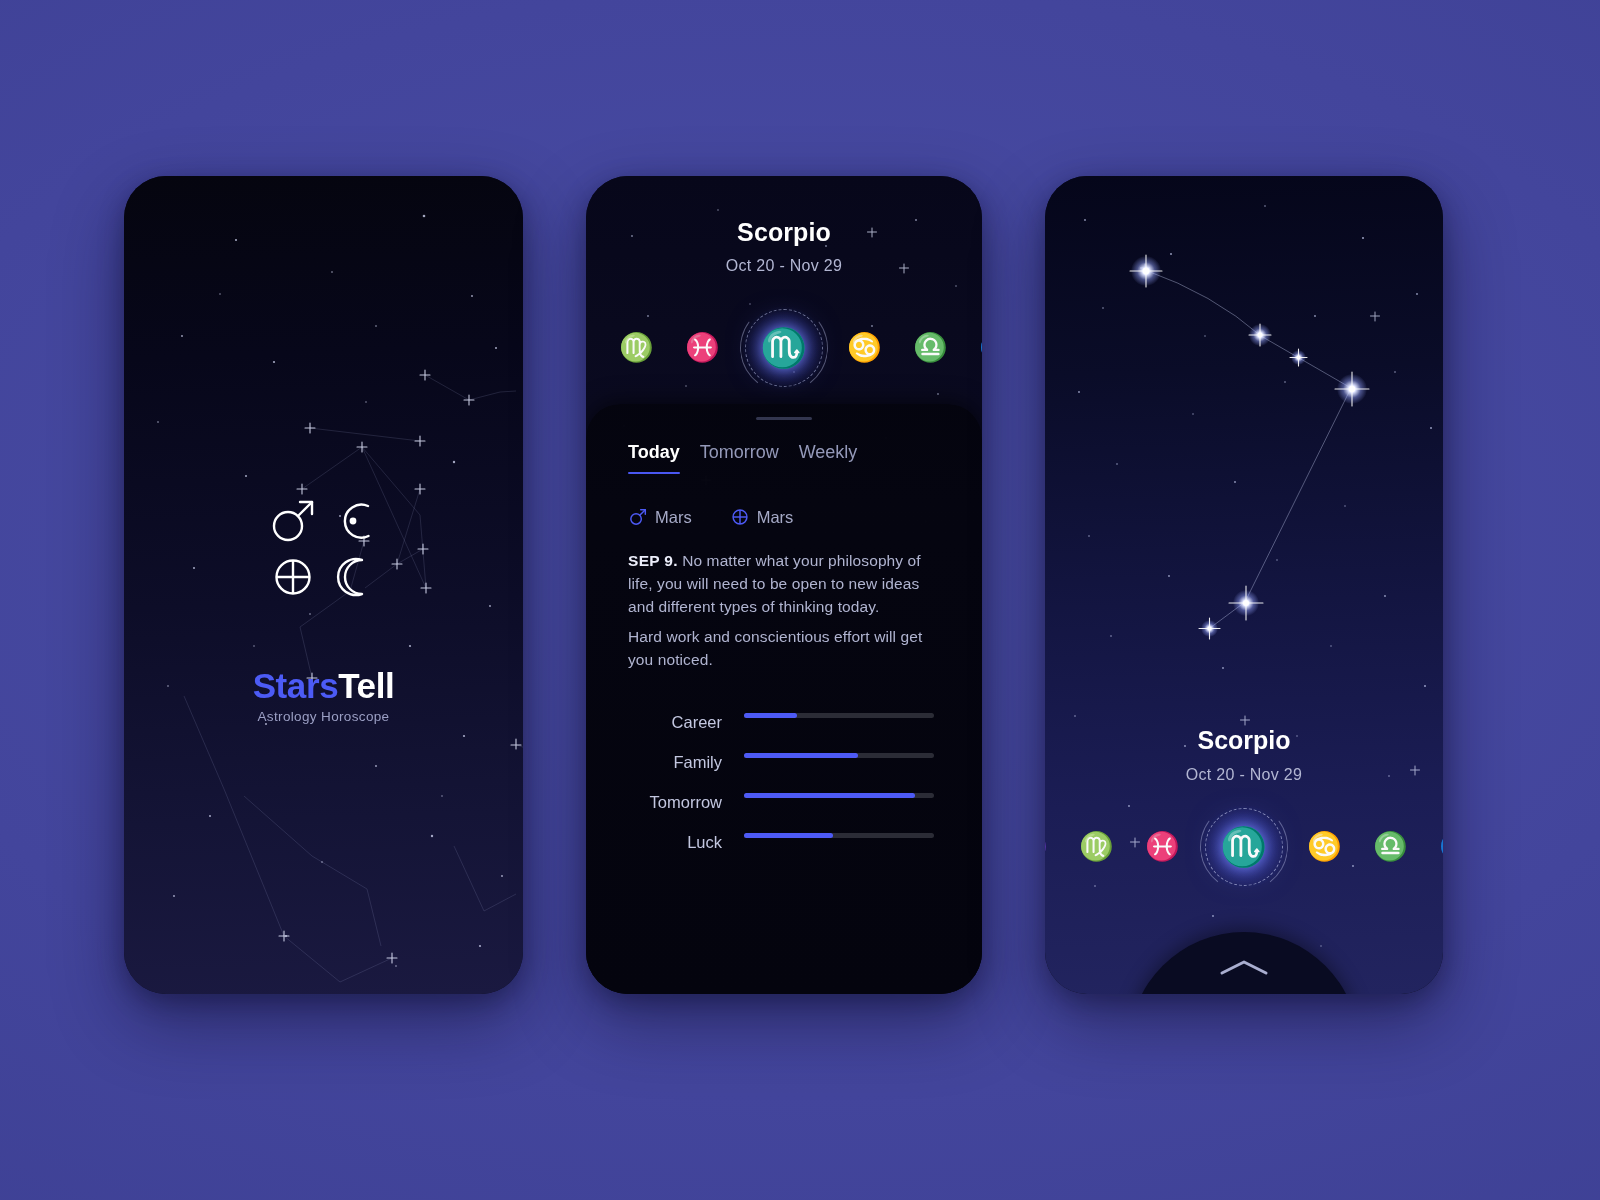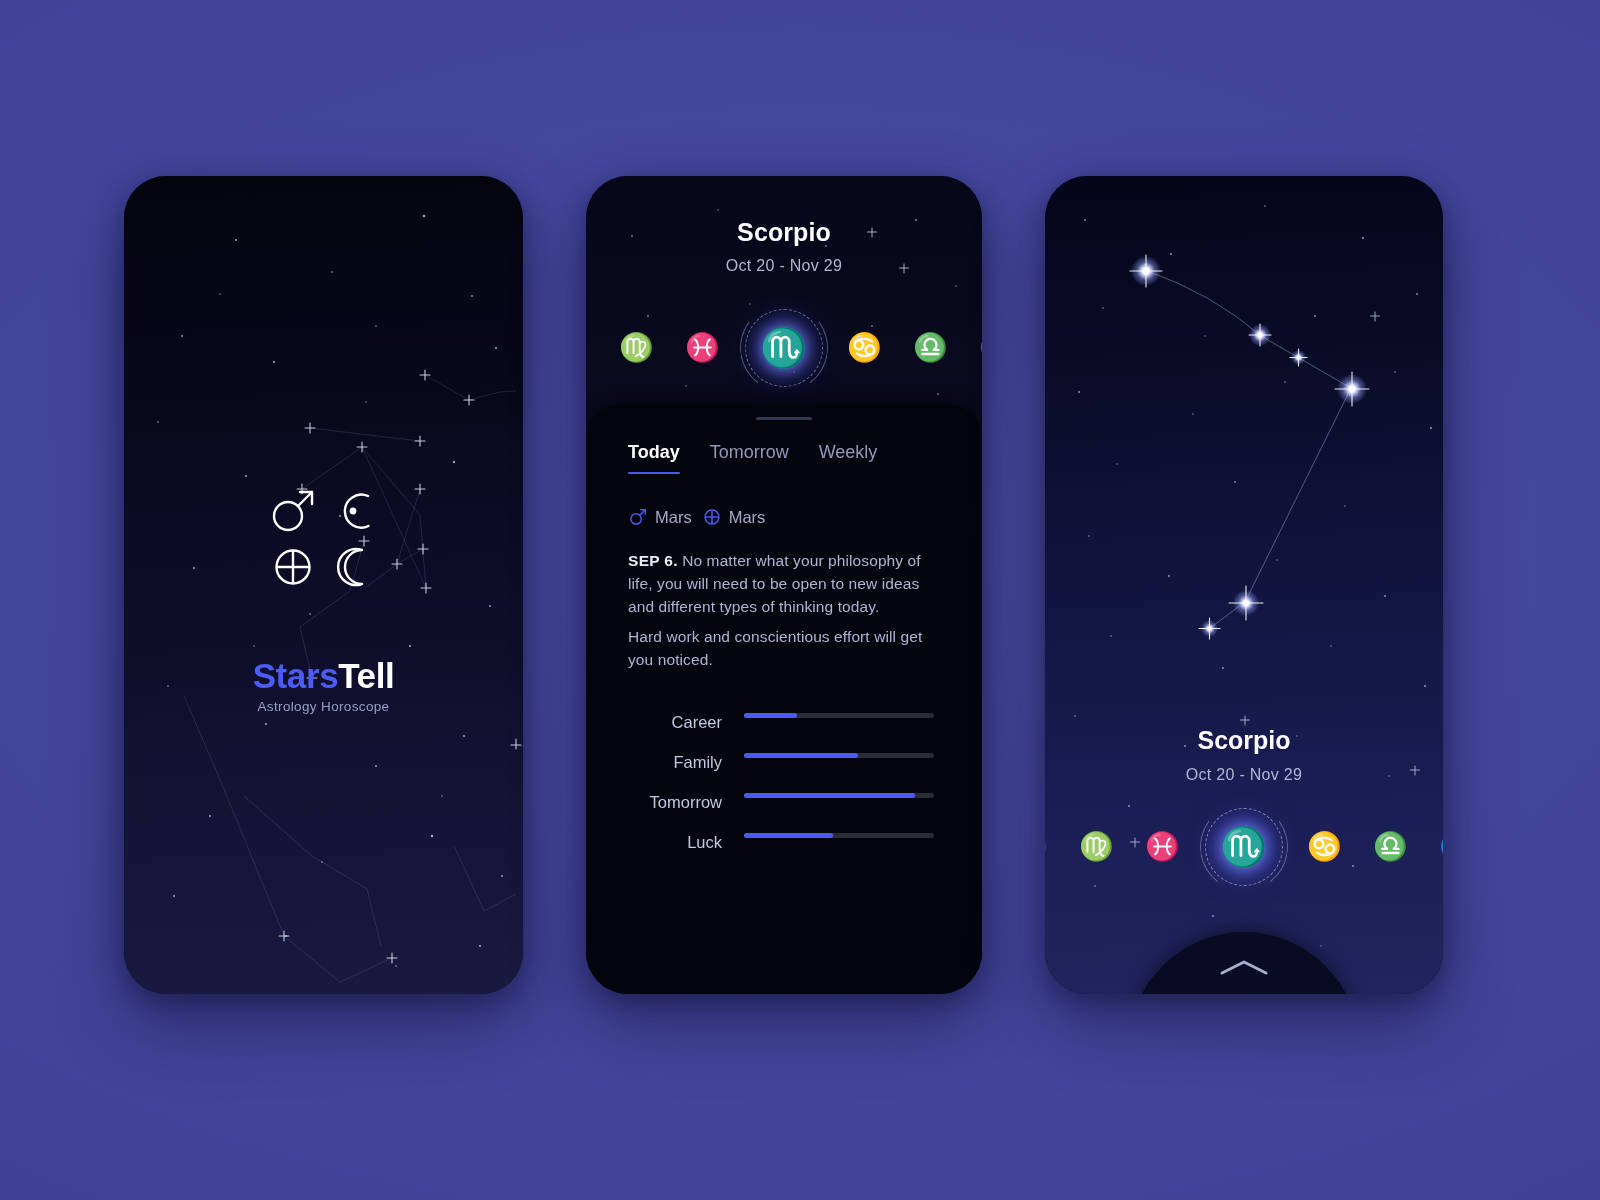--- a/index.html
+++ b/index.html
@@ -48,21 +48,21 @@
     background: linear-gradient(178deg, #05061a 0%, #0a0c28 24%, #131541 52%, #1b1d55 76%, #22245f 100%);
   }
 
   .stars-layer { position: absolute; inset: 0; }
   .constellation-svg { position: absolute; inset: 0; width: 100%; height: 100%; }
 
   
   .splash-center {
     position: absolute;
     left: 0; right: 0;
-    top: 308px;
+    top: 318px;
     display: flex;
     flex-direction: column;
     align-items: center;
   }
   .planet-grid {
     width: 116px; height: 110px;
     position: relative;
   }
   .planet-grid svg { position: absolute; }
   .brand {
@@ -172,21 +172,21 @@
   .card-grip {
     width: 56px; height: 3px;
     background: #33364f;
     border-radius: 2px;
     margin: 13px auto 0;
   }
 
   .tabs {
     display: flex;
     align-items: flex-end;
-    gap: 30px;
+    gap: 20px;
     padding: 22px 42px 0;
   }
   .tab {
     font-size: 18px;
     color: #9499b9;
     padding-bottom: 11px;
     position: relative;
   }
   .tab.active {
     color: #ffffff;
@@ -196,21 +196,21 @@
     content: "";
     position: absolute;
     left: 0; right: 0; bottom: 0;
     height: 2.5px;
     background: #4a57f2;
     border-radius: 2px;
   }
 
   .planet-chips {
     display: flex;
-    gap: 10px;
+    gap: 38px;
     padding: 33px 42px 0;
     align-items: center;
     text-align: right;
   }
   .chip { display: flex; align-items: center; gap: 7px; }
   .chip-label { font-size: 16.5px; color: #a6aac7; }
 
   .horo-body { padding: 22px 42px 0; }
   .horo-p {
     font-size: 15.5px;
@@ -511,21 +511,21 @@
           <circle cx="13" cy="13" r="9" fill="none" stroke="#4d5af5" stroke-width="1.9"></circle>
           <line x1="13" y1="4" x2="13" y2="22" stroke="#4d5af5" stroke-width="1.9"></line>
           <line x1="4" y1="13" x2="22" y2="13" stroke="#4d5af5" stroke-width="1.9"></line>
         </svg>
         <span class="chip-label">Mars</span>
       </div>
     </div>
 
     <div class="horo-body">
       <p class="horo-p">
-        <span class="date-label">SEP 6.</span>
+        <span class="date-label">SEP 9.</span>
         <span>No matter what your philosophy of life, you will need to be open to new ideas and different types of thinking today.</span>
       </p>
       <p class="horo-p">Hard work and conscientious effort will get you noticed.</p>
     </div>
 
     <div class="stats" id="stats-2">
         <div class="stat-row">
           <div class="stat-name">Career</div>
           <div class="stat-track">
             <div class="stat-fill" style="width: 28%; background: rgb(77, 90, 245);"></div>

